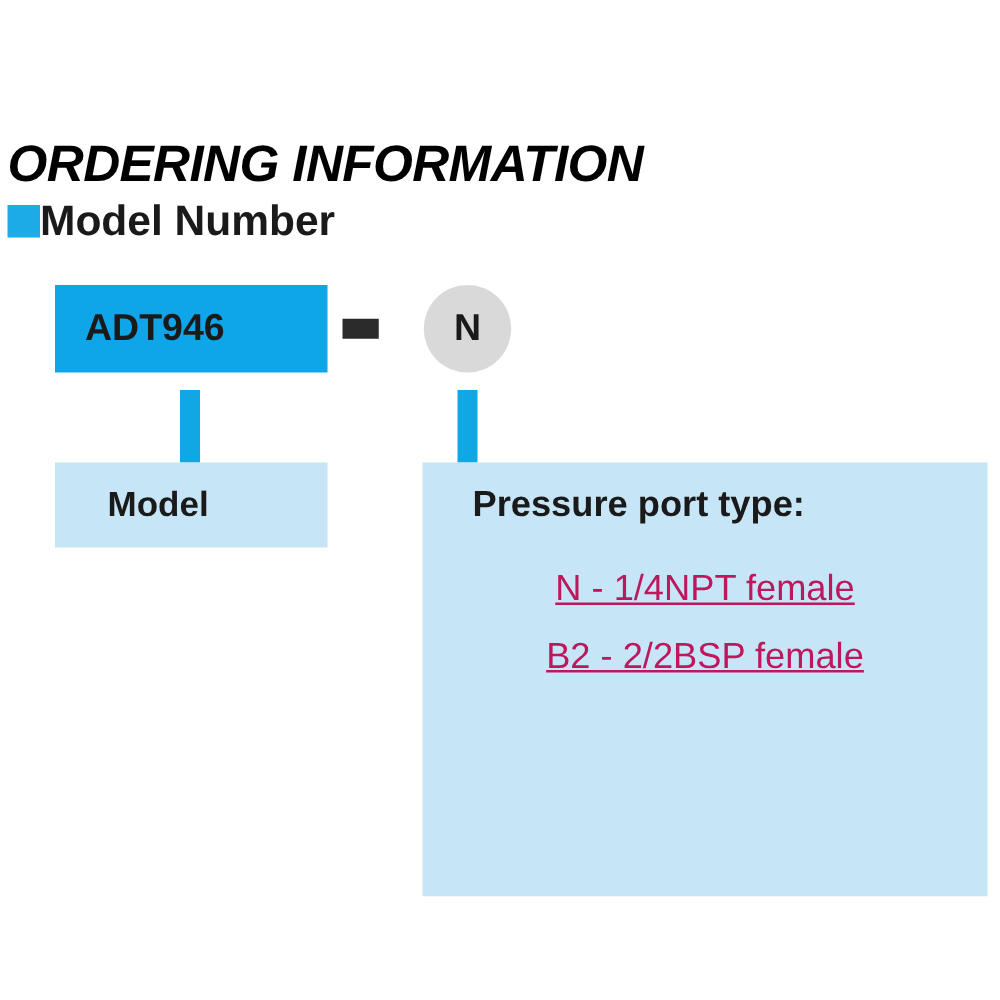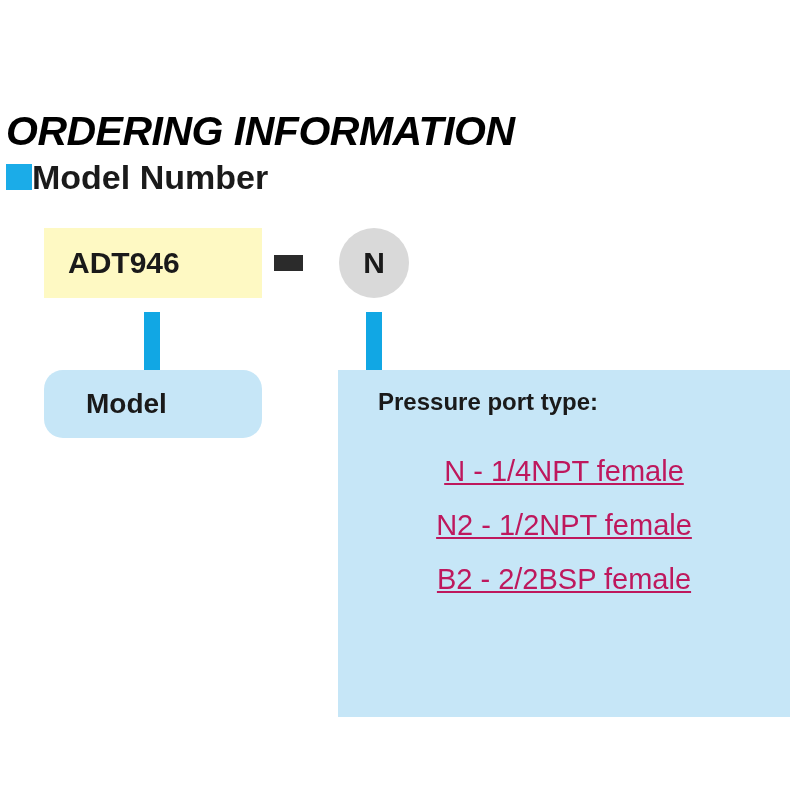--- a/index.html
+++ b/index.html
@@ -60,21 +60,21 @@
     white-space: nowrap;
   }
 
   
   .code-box {
     position: absolute;
     left: 44px;
     top: 228px;
     width: 218px;
     height: 70px;
-    background: #fef9c3;
+    background: #0ea5e9;
     display: flex;
     align-items: center;
   }
   .code-box-text {
     margin-left: 24px;
     font-size: 30px;
     font-weight: bold;
     color: #1A1A1A;
     line-height: 1;
     white-space: nowrap;
@@ -122,42 +122,41 @@
     position: absolute;
     background: #C6E6F7;
   }
   .panel-model {
     left: 44px;
     top: 370px;
     width: 218px;
     height: 68px;
     display: flex;
     align-items: center;
-    border-radius: 19px;
   }
   .panel-model-label {
     margin-left: 42px;
     font-size: 28px;
     font-weight: bold;
     color: #1A1A1A;
     line-height: 1;
     white-space: nowrap;
   }
 
   .panel-port {
     left: 338px;
     top: 370px;
     width: 452px;
     height: 347px;
   }
   .panel-port-title {
     position: absolute;
     left: 40px;
     top: 20px;
-    font-size: 24px;
+    font-size: 29px;
     font-weight: bold;
     color: #1A1A1A;
     line-height: 1;
     white-space: nowrap;
   }
   .panel-port-options {
     position: absolute;
     left: 0;
     top: 74px;
     width: 452px;
@@ -198,18 +197,17 @@
   <div class="stem stem-right"></div>
 
   <div class="panel panel-model">
     <span class="panel-model-label">Model</span>
   </div>
 
   <div class="panel panel-port">
     <div class="panel-port-title">Pressure port type:</div>
     <div class="panel-port-options">
       <div class="port-option">N - 1/4NPT female</div>
-      <div class="port-option">N2 - 1/2NPT female</div>
       <div class="port-option">B2 - 2/2BSP female</div>
     </div>
   </div>
 
 </div>
 
 </body></html>

